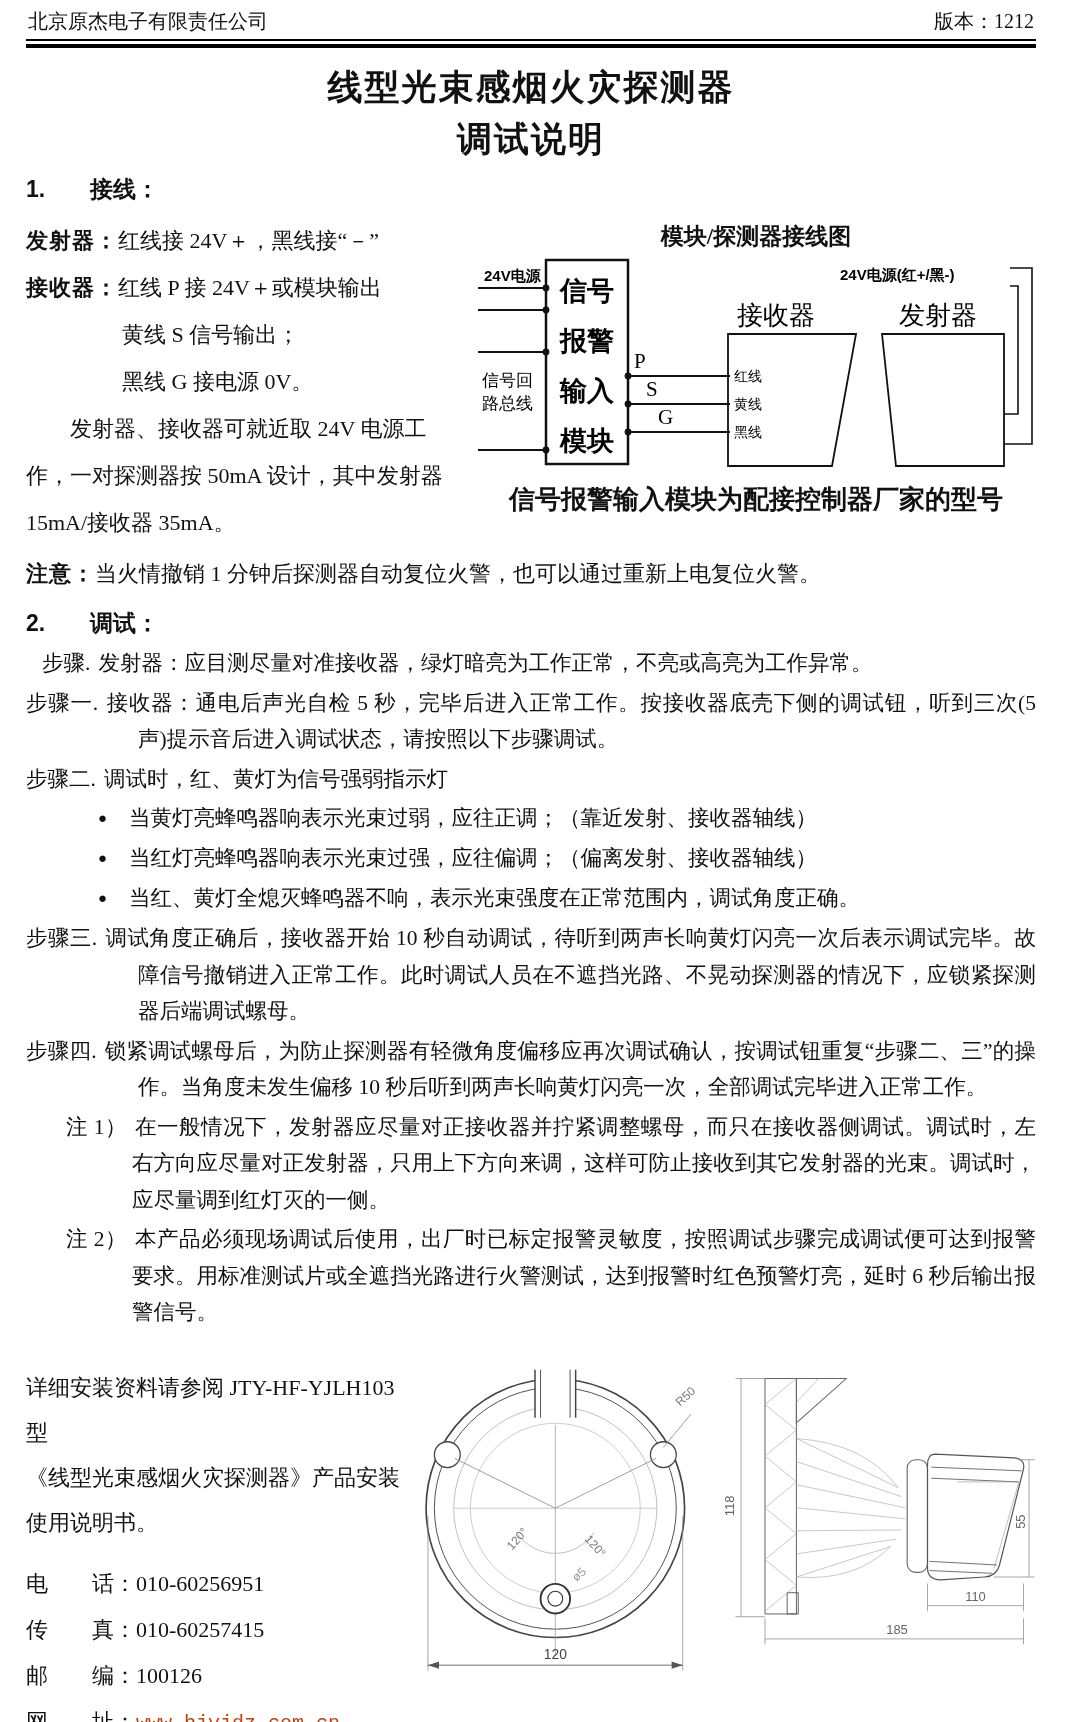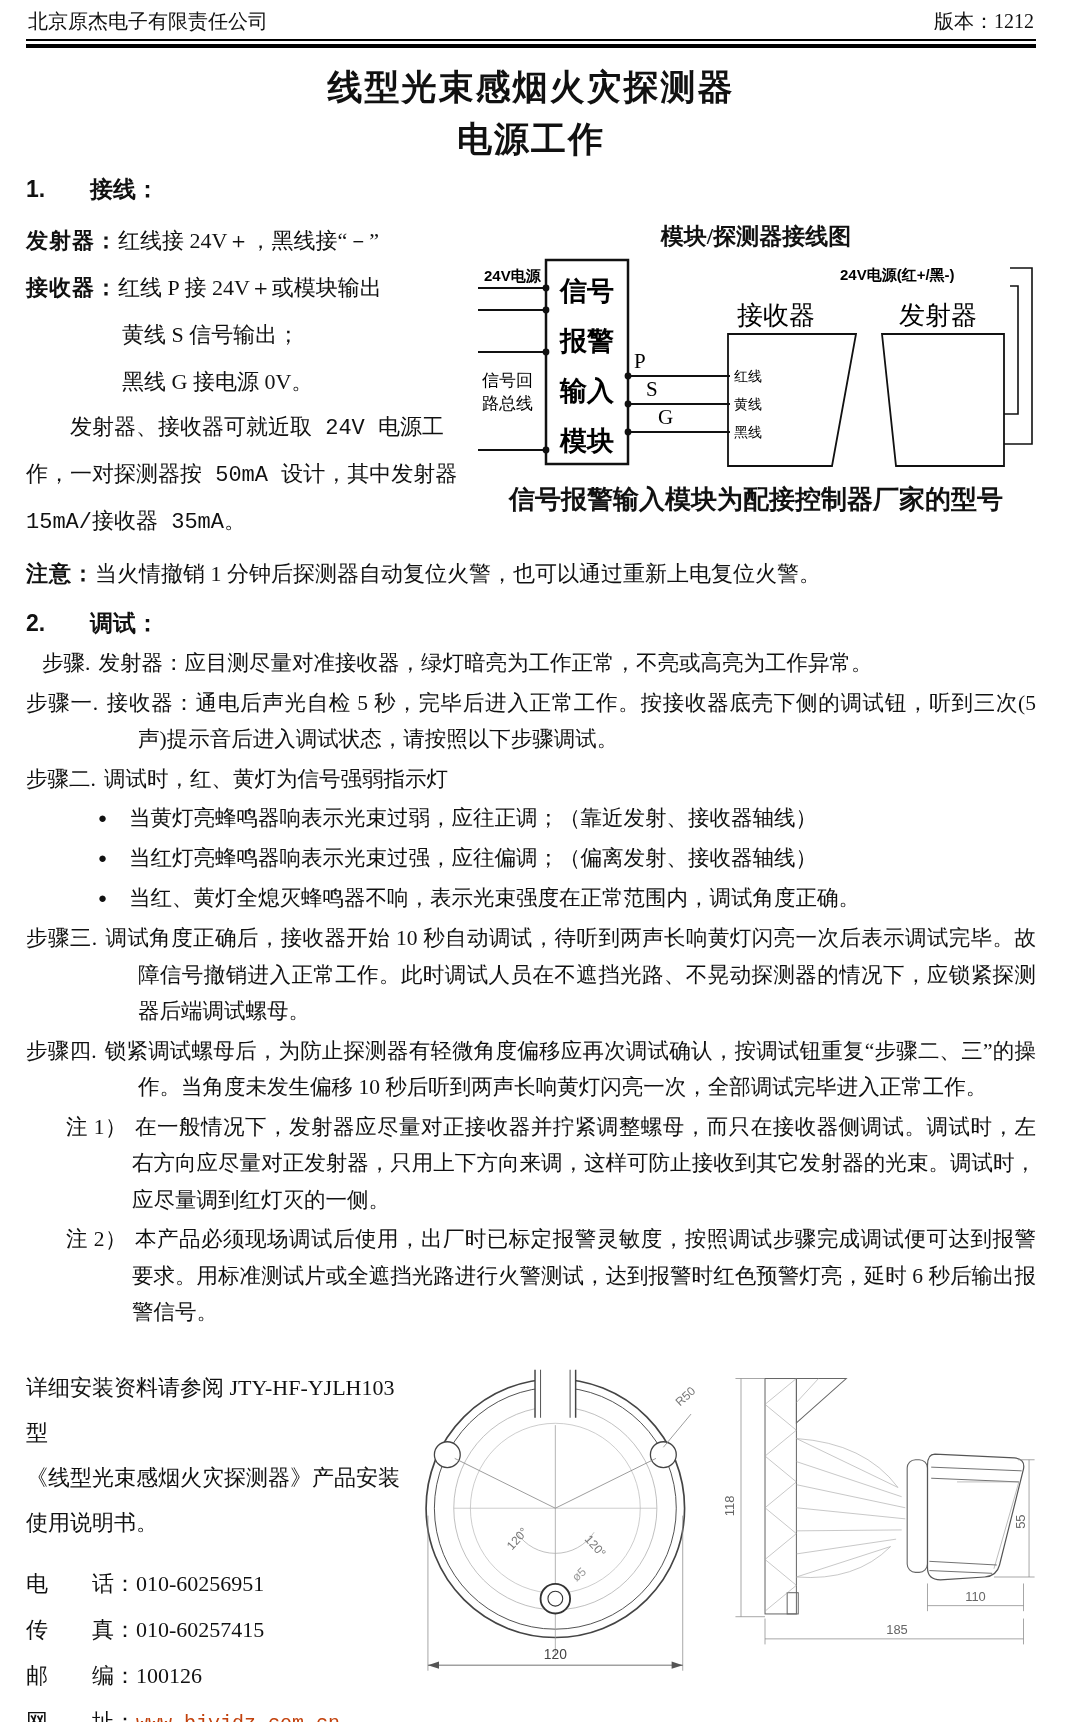--- a/index.html
+++ b/index.html
@@ -10,21 +10,21 @@
   .rule{height:3px;border-top:2px solid #000;border-bottom:4px solid #000;margin-bottom:4px;}
   .title{text-align:center;margin:14px 0 6px 0;}
   .title div{font-size:35px;font-weight:bold;line-height:52px;letter-spacing:2px;}
   .h1{font-size:23px;font-weight:bold;margin:8px 0 6px 0;}
   .h1 .num{display:inline-block;width:64px;font-family:"Liberation Sans","DejaVu Sans",sans-serif;}
   .cols{display:flex;margin-top:12px;}
   .leftcol{width:478px;font-size:22px;}
   .leftcol p{margin:0;line-height:47px;}
   .leftcol b{letter-spacing:1px;}
   .ind{padding-left:96px;}
-  .para{text-indent:44px;font-family:Liberation Mono, monospace;}
+  .para{text-indent:44px;}
   .rightcol{flex:1;padding-left:18px;}
   .wd-title{font-size:23px;font-weight:bold;text-align:center;margin:4px 0 2px 0;}
   .wd-caption{font-size:26px;font-weight:bold;text-align:center;margin-top:2px;}
   .notice{font-size:22px;margin:10px 0 16px 0;line-height:36px;}
   .notice b{letter-spacing:1px;}
   .steps{font-size:21.5px;margin-top:4px;}
   .step{margin:0 0 3px 0;line-height:36.5px;padding-left:112px;text-indent:-112px;text-align:justify;}
   .step .slabel{padding-right:8px;}
   .note{padding-left:96px;text-indent:-66px;margin-left:10px;}
   .bullet{margin:0 0 3px 0;line-height:37px;padding-left:116px;text-indent:-44px;}
@@ -44,21 +44,21 @@
 <div class="page">
 
   <div class="hdr">
     <span>北京原杰电子有限责任公司</span>
     <span>版本：1212</span>
   </div>
   <div class="rule"></div>
 
   <div class="title">
     <div>线型光束感烟火灾探测器</div>
-    <div>电源工作</div>
+    <div>调试说明</div>
   </div>
 
   <div class="h1"><span class="num">1.</span><span>接线：</span></div>
 
   <div class="cols">
     <div class="leftcol">
       <p><b>发射器：</b><span>红线接 24V＋，黑线接“－”</span></p>
       <p><b>接收器：</b><span>红线 P 接 24V＋或模块输出</span></p>
       <p class="ind">黄线 S 信号输出；</p>
       <p class="ind">黑线 G 接电源 0V。</p>

